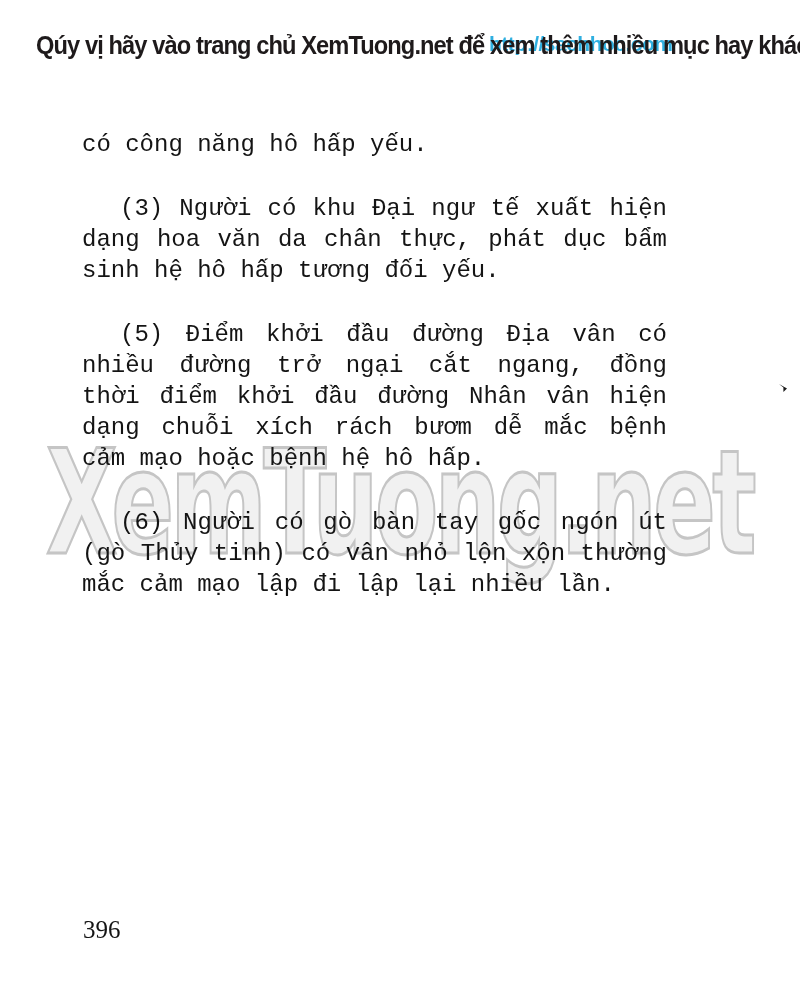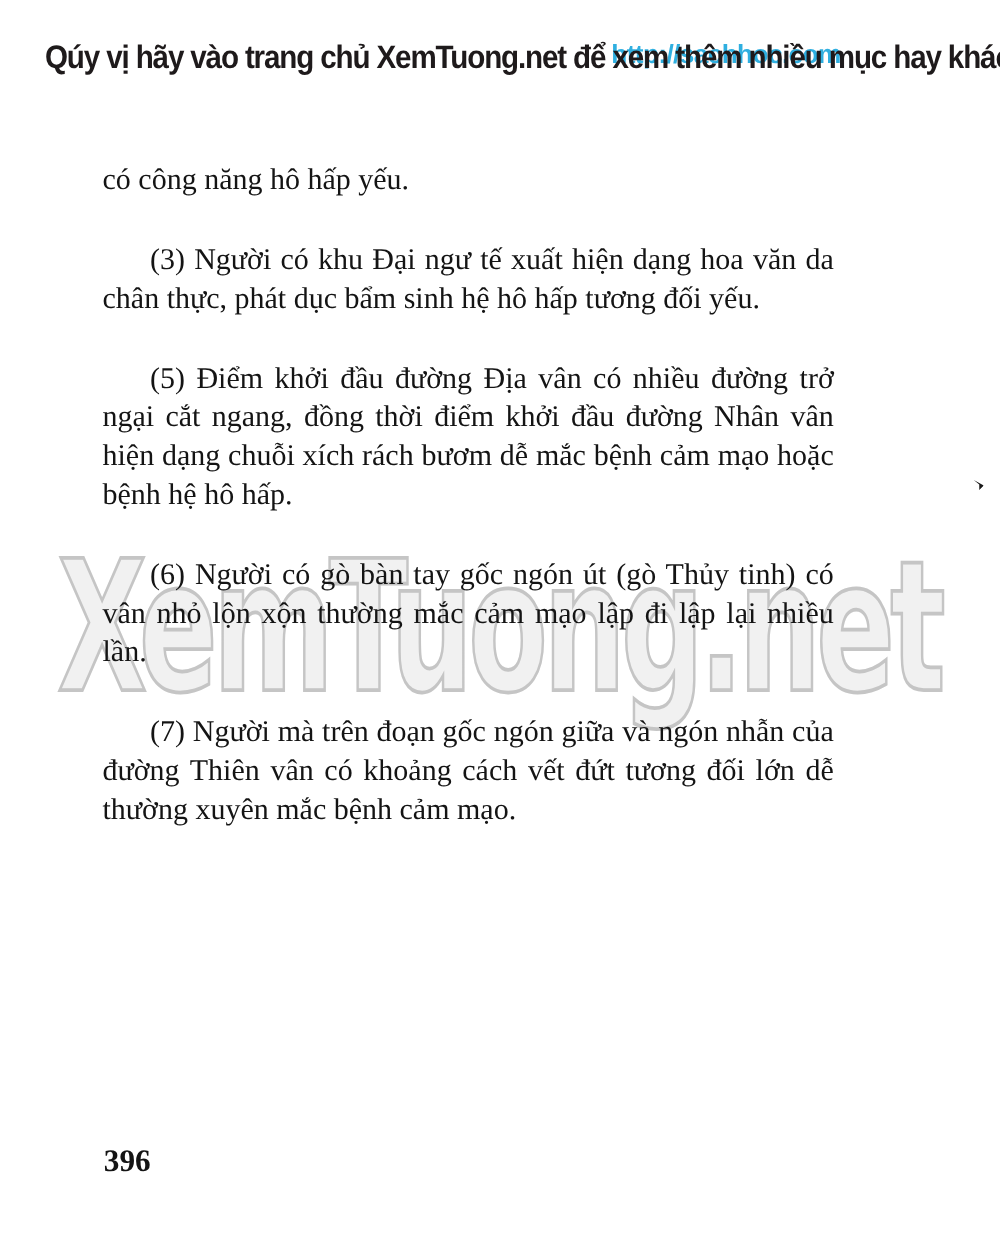--- a/index.html
+++ b/index.html
@@ -72,21 +72,21 @@
     transform-origin: left top;
   }
 
   
   .body-text {
     position: absolute;
     top: 129px;
     left: 82px;
     width: 585px;
     z-index: 2;
-    font-family: Liberation Serif, serif;
+    font-family: Liberation Mono, monospace;
     font-size: 24px;
     line-height: 31px;
     color: #141414;
   }
   .para {
     margin: 0;
     text-align: justify;
     text-indent: 0;
   }
   .para.indent {
@@ -96,21 +96,20 @@
 
   
   .page-number {
     position: absolute;
     left: 83px;
     top: 916px;
     z-index: 2;
     font-family: "Liberation Serif", serif;
     font-size: 25px;
     color: #141414;
-    font-weight: bold;
   }
 
   
   .scan-artifact {
     position: absolute;
     left: 779px;
     top: 384px;
     width: 8px;
     height: 8px;
     background: #1a1a1a;
@@ -128,20 +127,19 @@
     <span class="header-text">Qúy vị hãy vào trang chủ XemTuong.net để xem thêm nhiều mục hay khác</span>
   </div>
 
   <div class="watermark-big">XemTuong.net</div>
 
   <div class="body-text">
       <p class="para">có công năng hô hấp yếu.</p>
       <p class="para indent">(3) Người có khu Đại ngư tế xuất hiện dạng hoa văn da chân thực, phát dục bẩm sinh hệ hô hấp tương đối yếu.</p>
       <p class="para indent">(5) Điểm khởi đầu đường Địa vân có nhiều đường trở ngại cắt ngang, đồng thời điểm khởi đầu đường Nhân vân hiện dạng chuỗi xích rách bươm dễ mắc bệnh cảm mạo hoặc bệnh hệ hô hấp.</p>
       <p class="para indent">(6) Người có gò bàn tay gốc ngón út (gò Thủy tinh) có vân nhỏ lộn xộn thường mắc cảm mạo lập đi lập lại nhiều lần.</p>
-      <p class="para indent">(7) Người mà trên đoạn gốc ngón giữa và ngón nhẫn của đường Thiên vân có khoảng cách vết đứt tương đối lớn dễ thường xuyên mắc bệnh cảm mạo.</p>
     </div>
 
   <div class="scan-artifact"></div>
 
   <div class="page-number">396</div>
 
 </div>
 
 </body></html>

